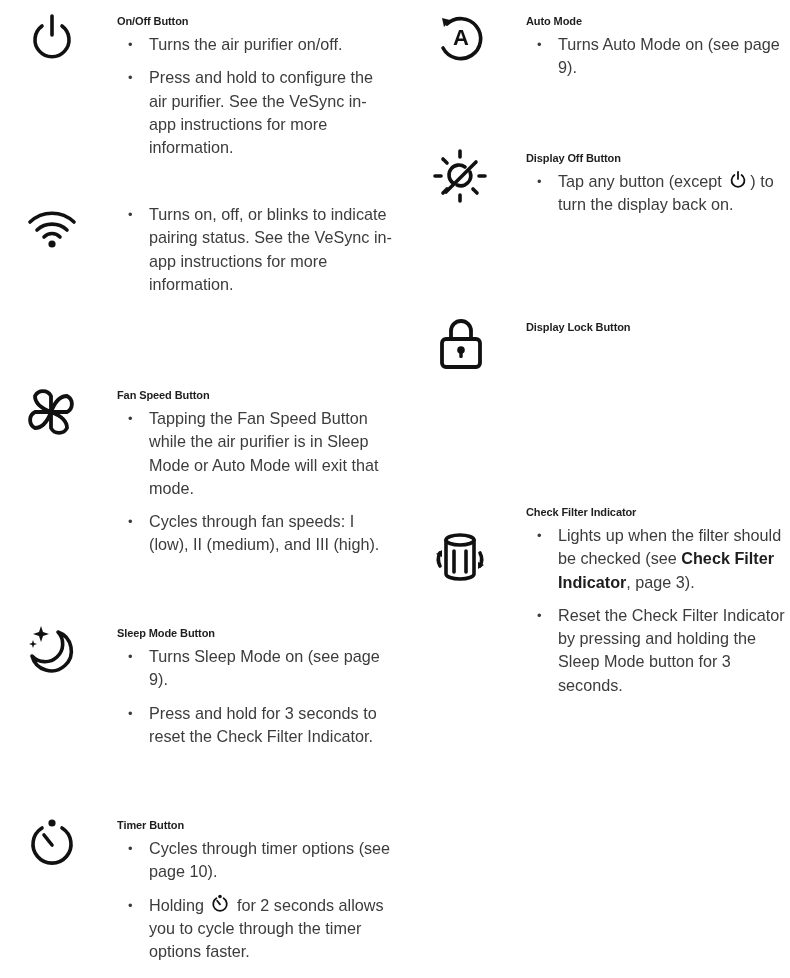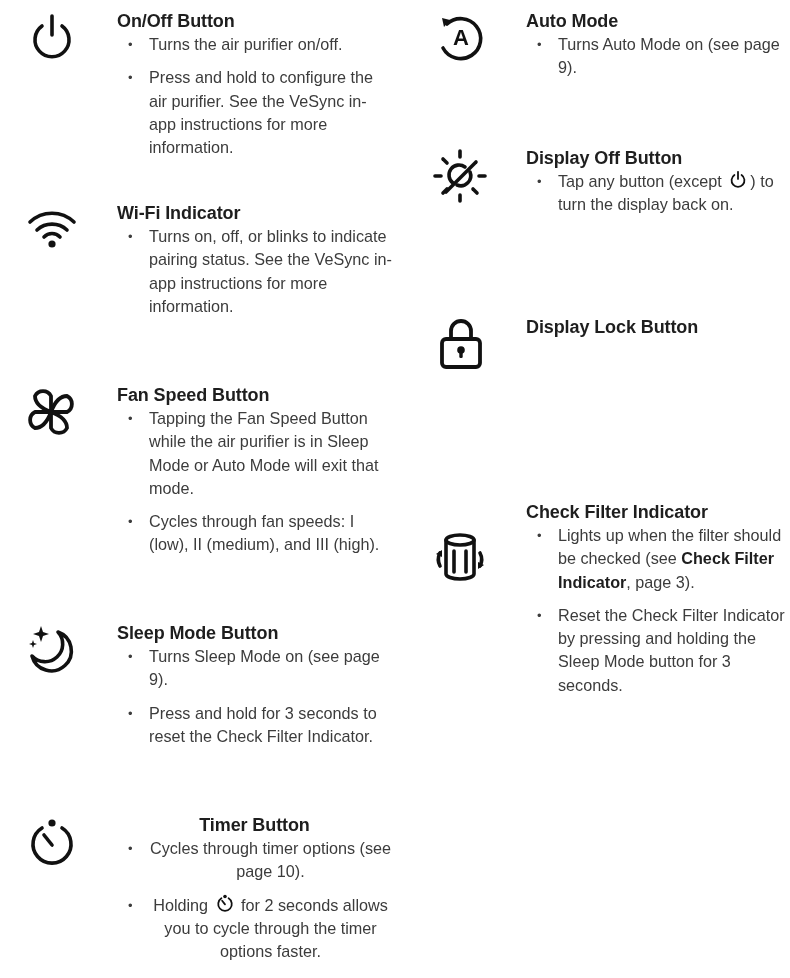--- a/index.html
+++ b/index.html
@@ -26,21 +26,21 @@
     .entry .icon svg {
       width: 100%;
       height: 100%;
       display: block;
     }
     .entry .body {
       position: absolute;
     }
     .entry h3 {
       margin: 0;
-      font-size: 18px;
+      font-size: 11px;
       font-weight: bold;
       color: #1e1e1e;
       line-height: 22px;
       letter-spacing: -0.1px;
     }
     .entry ul {
       margin: 1px 0 0 0;
       padding: 0;
       list-style: none;
     }
@@ -99,21 +99,20 @@
     <svg viewBox="0 0 56 56">
         <g fill="none" stroke="#111" stroke-width="3.6" stroke-linecap="round">
       <path d="M6 18 A32 32 0 0 1 50 18"></path>
       <path d="M13 26 A22 22 0 0 1 43 26"></path>
       <path d="M20 33 A11 11 0 0 1 36 33"></path>
     </g>
         <circle cx="28" cy="40" r="3.6" fill="#111"></circle>
       </svg>
   </div>
   <div class="body" style="left:117px;top:202px;width:275px;">
-    <h3>Wi-Fi Indicator</h3>
     <ul>
       <li>Turns on, off, or blinks to indicate pairing status. See the VeSync in-app instructions for more information.</li>
     </ul>
   </div>
 </div>
 
 <div class="entry" style="left:0;top:0;">
   <div class="icon" style="left:23px;top:384px;">
     <svg viewBox="0 0 56 56">
         <g fill="none" stroke="#111" stroke-width="3.8" stroke-linejoin="round">
@@ -153,21 +152,21 @@
 <div class="entry" style="left:0;top:0;">
   <div class="icon" style="left:24px;top:816px;">
     <svg viewBox="0 0 56 56">
         <g fill="none" stroke="#111" stroke-width="3.6" stroke-linecap="round">
       <path d="M38 12 A19 19 0 1 1 18 12"></path>
       <line x1="20" y1="19" x2="28" y2="29"></line>
     </g>
         <circle cx="28" cy="7" r="3.6" fill="#111"></circle>
       </svg>
   </div>
-  <div class="body" style="left:117px;top:814px;width:275px;text-align:center;">
+  <div class="body" style="left:117px;top:814px;width:275px;">
     <h3>Timer Button</h3>
     <ul>
       <li>Cycles through timer options (see page 10).</li>
       <li>
         <span>Holding</span>
         <span class="inline-icon">
           <svg viewBox="0 0 56 56">
               <g fill="none" stroke="#111" stroke-width="5" stroke-linecap="round">
             <path d="M38 12 A19 19 0 1 1 18 12"></path>
             <line x1="20" y1="19" x2="28" y2="29"></line>

